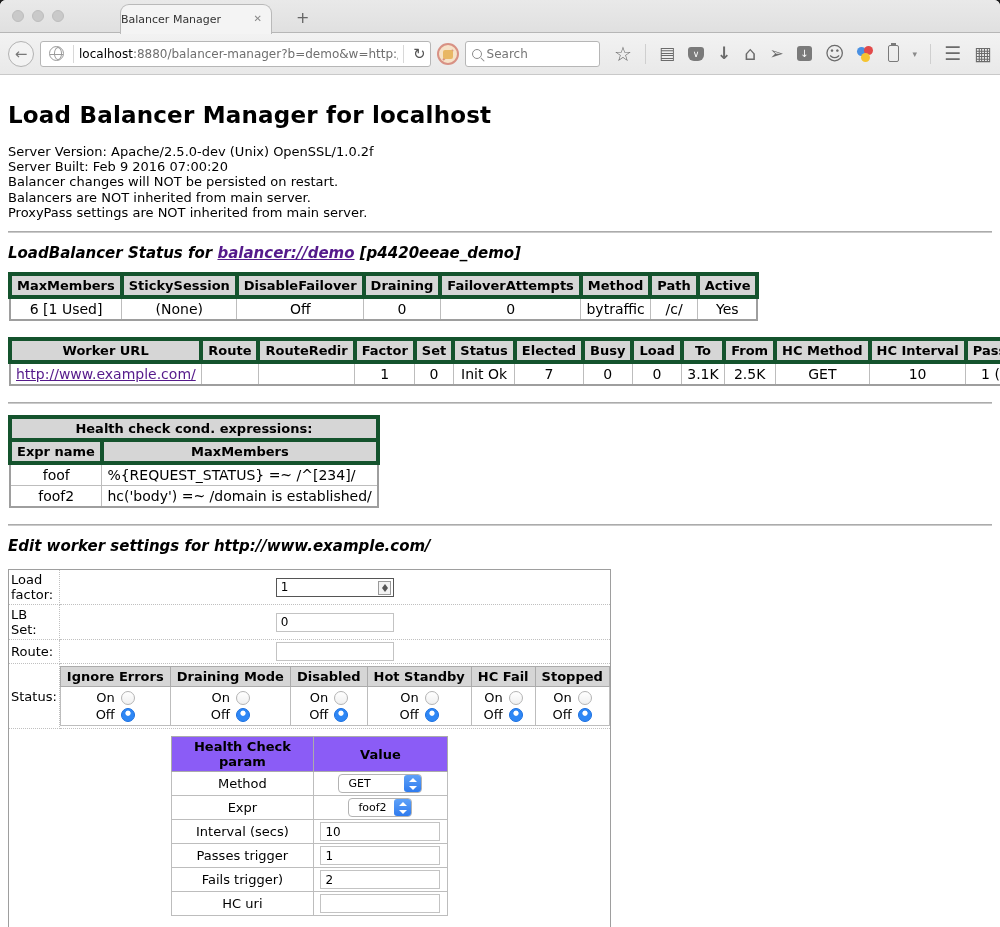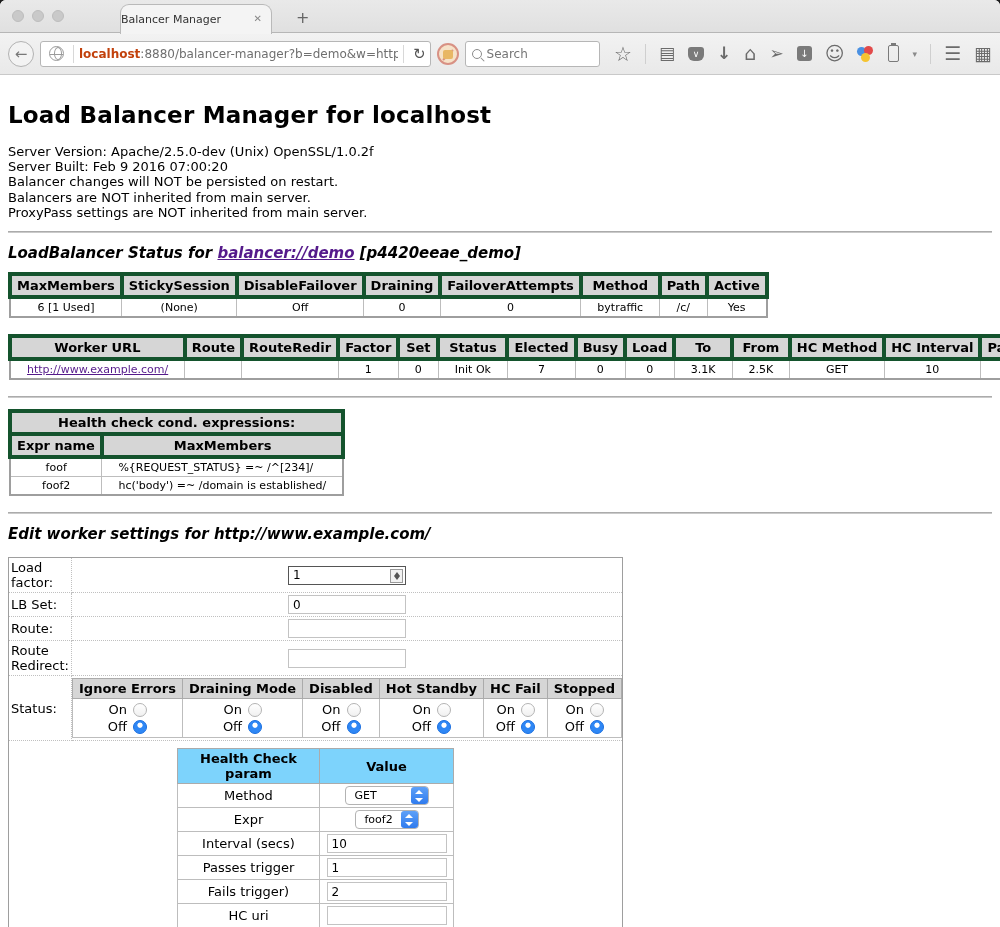--- a/index.html
+++ b/index.html
@@ -55,21 +55,21 @@
   .content { background:#fff; height:852px; padding:0 8px; font-size:13px; color:#000; overflow:hidden; }
   h1.pagetitle { font-size:23px; font-weight:bold; padding-top:27px; margin-bottom:16px; letter-spacing:0.2px; }
   .infoline { font-size:13px; line-height:15.2px; }
   hr.rule { border:none; height:2px; background:linear-gradient(#9c9c9c,#d9d9d9); margin:11px 0; }
   h3.sechead { font-size:15px; font-weight:bold; margin:4px 0 10px;font-style:italic; }
   h3.sechead a { color:#551a8b; }
   a.vlink { color:#551a8b; text-decoration:underline; }
 
   table.data { border-collapse:collapse; border:2px solid #9e9e9e; margin-bottom:16px; }
   table.data th { background:#d6d6d6; font-weight:bold; font-size:13px; padding:2px 5px; border:4px solid #14532d; white-space:nowrap; }
-  table.data td { font-size:11px; padding:2px 16px; border:1px solid #bdbdbd; text-align:center; white-space:nowrap;margin-left:35px; }
+  table.data td { font-size:14px; padding:2px 5px; border:1px solid #bdbdbd; text-align:center; white-space:nowrap;margin-left:35px; }
 
   
   table.form { border-collapse:collapse; border:1px solid #9e9e9e; width:564px; }
   table.form > tbody > tr > td { border:1px dotted #c0c0c0; font-size:13px; padding:2px; }
   td.flabel { width:100px; text-align:left;margin-top:24px; }
   td.fvalue { text-align:center; }
   input.txt { width:118px; height:19px; border:1px solid #c3c3c3; font-size:12px; font-family:inherit; padding:1px 4px; background:#fff; }
   input.txt.focused { border:1.5px solid #555; }
   .numwrap { position:relative; display:inline-block; }
   .spin { position:absolute; right:3px; top:3px; width:13px; height:14px; border:1px solid #9a9a9a; background:#f2f2f2; }
@@ -79,21 +79,21 @@
 
   table.status { border-collapse:collapse; border:1px solid #9e9e9e; }
   table.status th { background:#d6d6d6; font-weight:bold; font-size:13px; padding:2px 6px; border:1px solid #ababab; white-space:nowrap; }
   table.status td { border:1px solid #bdbdbd; padding:3px 8px; }
   .radiogrid { display:grid; grid-template-columns:auto auto; gap:2px 6px; justify-content:center; align-items:center; font-size:13px; }
   .radiogrid span { text-align:right; }
   .radio { width:14px; height:14px; border-radius:50%; background:linear-gradient(#fff,#f0f0f0); border:1px solid #b4b4b4; display:inline-block; }
   .radio.checked { background:radial-gradient(circle at 50% 35%, #fff 0 2.2px, #2e87f5 3px); border:1px solid #1a6fe0; }
 
   table.hc { border-collapse:collapse; border:1px solid #9e9e9e; margin:4px auto; }
-  table.hc th { background:#7dd3fc; font-weight:bold; font-size:13px; padding:2px 10px; border:1px solid #ababab;margin-left:32px; }
+  table.hc th { background:#8b5cf6; font-weight:bold; font-size:13px; padding:2px 10px; border:1px solid #ababab;margin-left:32px; }
   table.hc td { border:1px solid #bdbdbd; font-size:13px; padding:2px 6px; text-align:center; }
   table.hc td.hval { width:134px; }
   .sel { display:inline-flex; align-items:center; border:1px solid #b3b3b3; border-radius:4px; background:#fff; height:19px; font-size:11px; padding-left:9px; vertical-align:middle; }
   .sel .txt { flex:1; text-align:left; padding-right:6px; }
   .selarr { width:17px; height:17px; background:linear-gradient(#5ea1f8,#2f7bee); border-radius:3px; position:relative; margin:0; }
   .selarr i { position:absolute; left:4.5px; width:0; height:0; border-left:4px solid transparent; border-right:4px solid transparent; }
   .selarr i.up { top:2.5px; border-bottom:4.5px solid #fff; }
   .selarr i.dn { bottom:2.5px; border-top:4.5px solid #fff; }
   .submitrow { text-align:center; padding:3px 0; }
 </style>
@@ -115,21 +115,21 @@
     <div class="newtab">+</div>
   </div>
 
   <div class="navbar">
     <div class="backbtn">
         <span>←</span>
       </div>
     <div class="urlbox">
       <span class="globe"></span>
       <span class="urlsep"></span>
-      <span class="urltext"><b style="font-weight:bold;color:#c2410c">localhost</b><span class="rest">:8880/balancer-manager?b=demo&amp;w=http://www.examp</span></span>
+      <span class="urltext"><b style="font-weight:normal;color:#000000">localhost</b><span class="rest">:8880/balancer-manager?b=demo&amp;w=http://www.examp</span></span>
       <span class="urlsep"></span>
       <span class="reload">↻</span>
     </div>
     <div class="blocked"></div>
     <div class="searchbox">
       <span class="mag"></span>
       <input placeholder="Search" style="">
     </div>
     <div class="toolicons">
       <span class="ticon" style="font-size:20px">☆</span>
@@ -278,24 +278,20 @@
         </td>
       </tr>
       <tr>
         <td class="flabel">LB Set:</td>
         <td class="fvalue"><input class="txt" value="0" style=""></td>
       </tr>
       <tr>
         <td class="flabel">Route:</td>
         <td class="fvalue"><input class="txt" value="" style=""></td>
       </tr>
-      <tr>
-        <td class="flabel">Route Redirect:</td>
-        <td class="fvalue"><input class="txt" value="" style=""></td>
-      </tr>
 
       <tr>
         <td class="flabel">Status:</td>
         <td style="text-align:left; padding:2px 0 2px 0;">
           <table class="status">
             <tbody>
                   <tr>
               <th>Ignore Errors</th>
               <th>Draining Mode</th>
               <th>Disabled</th>

